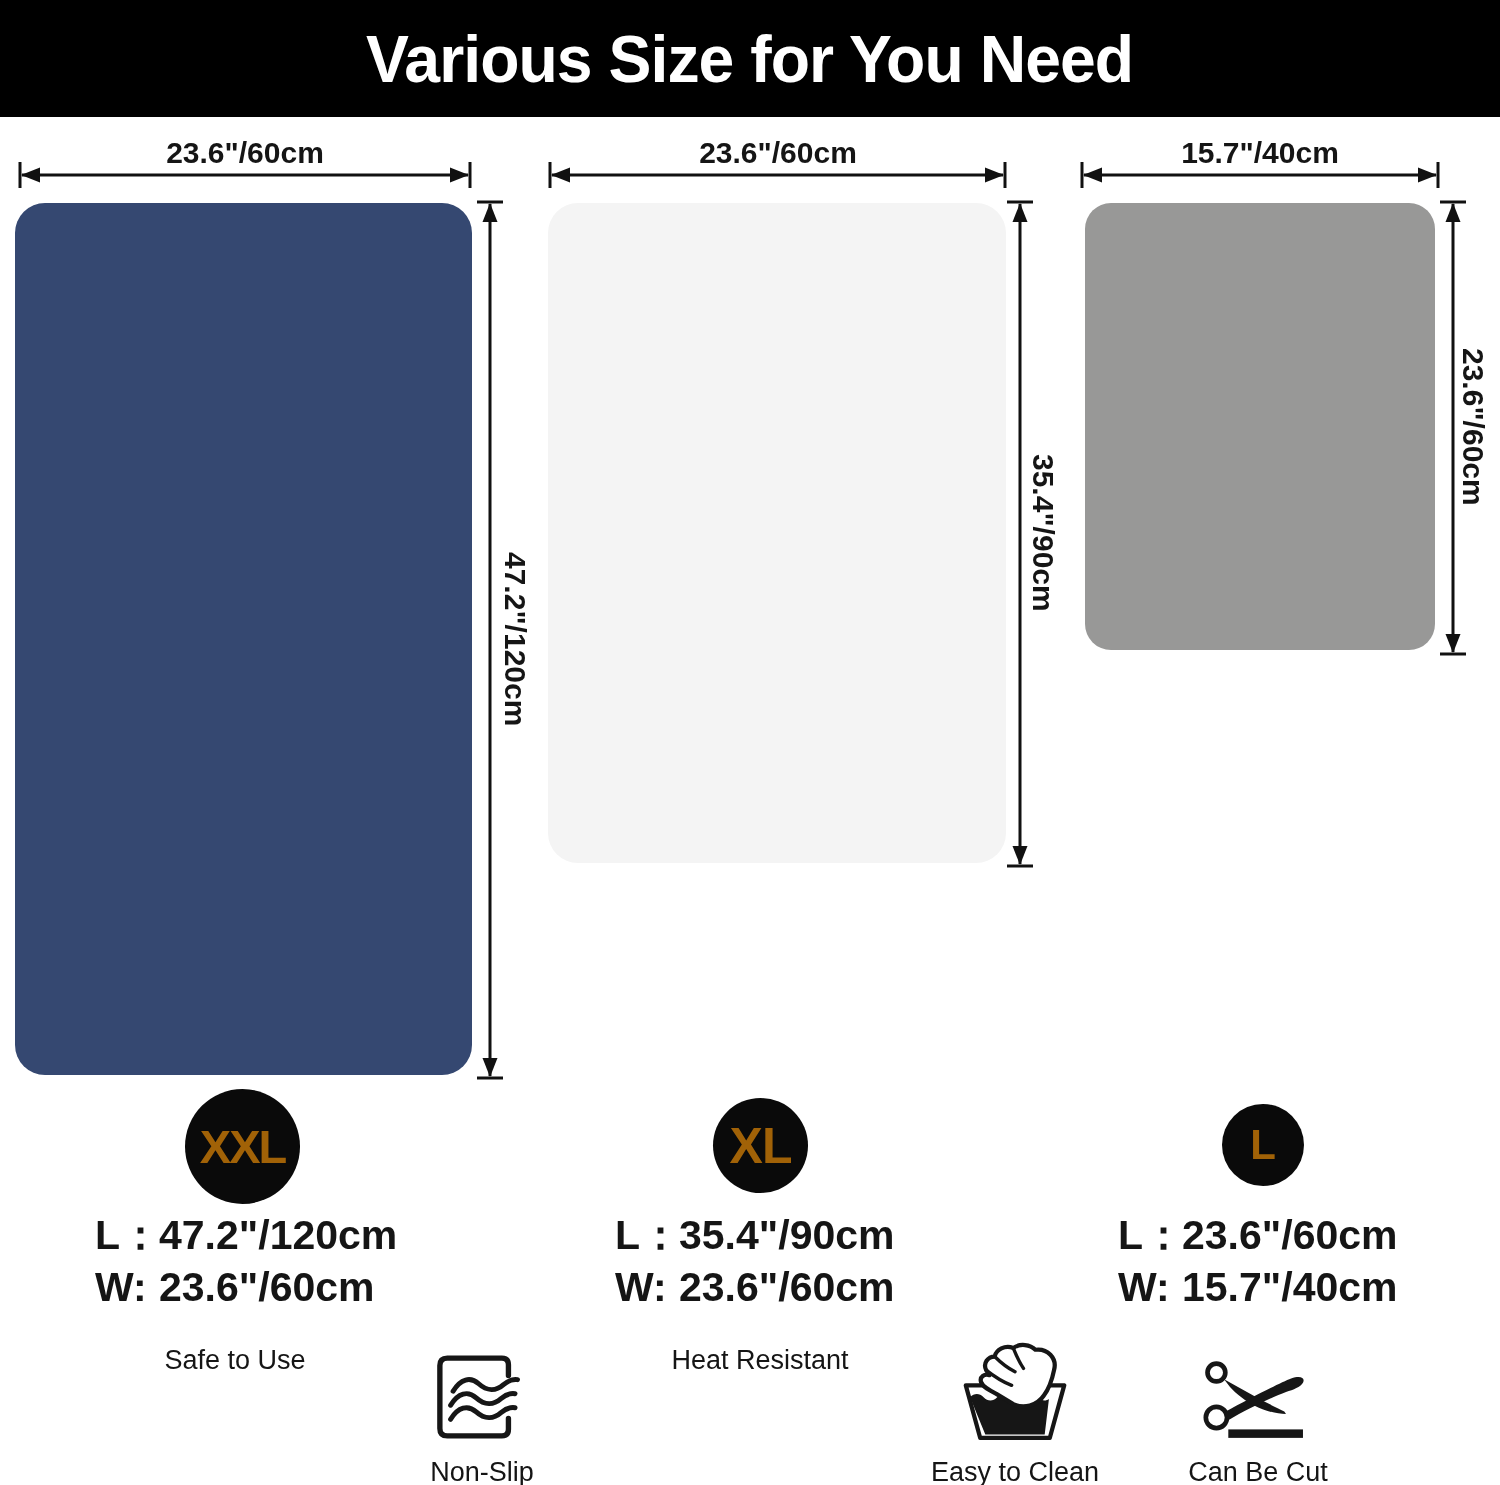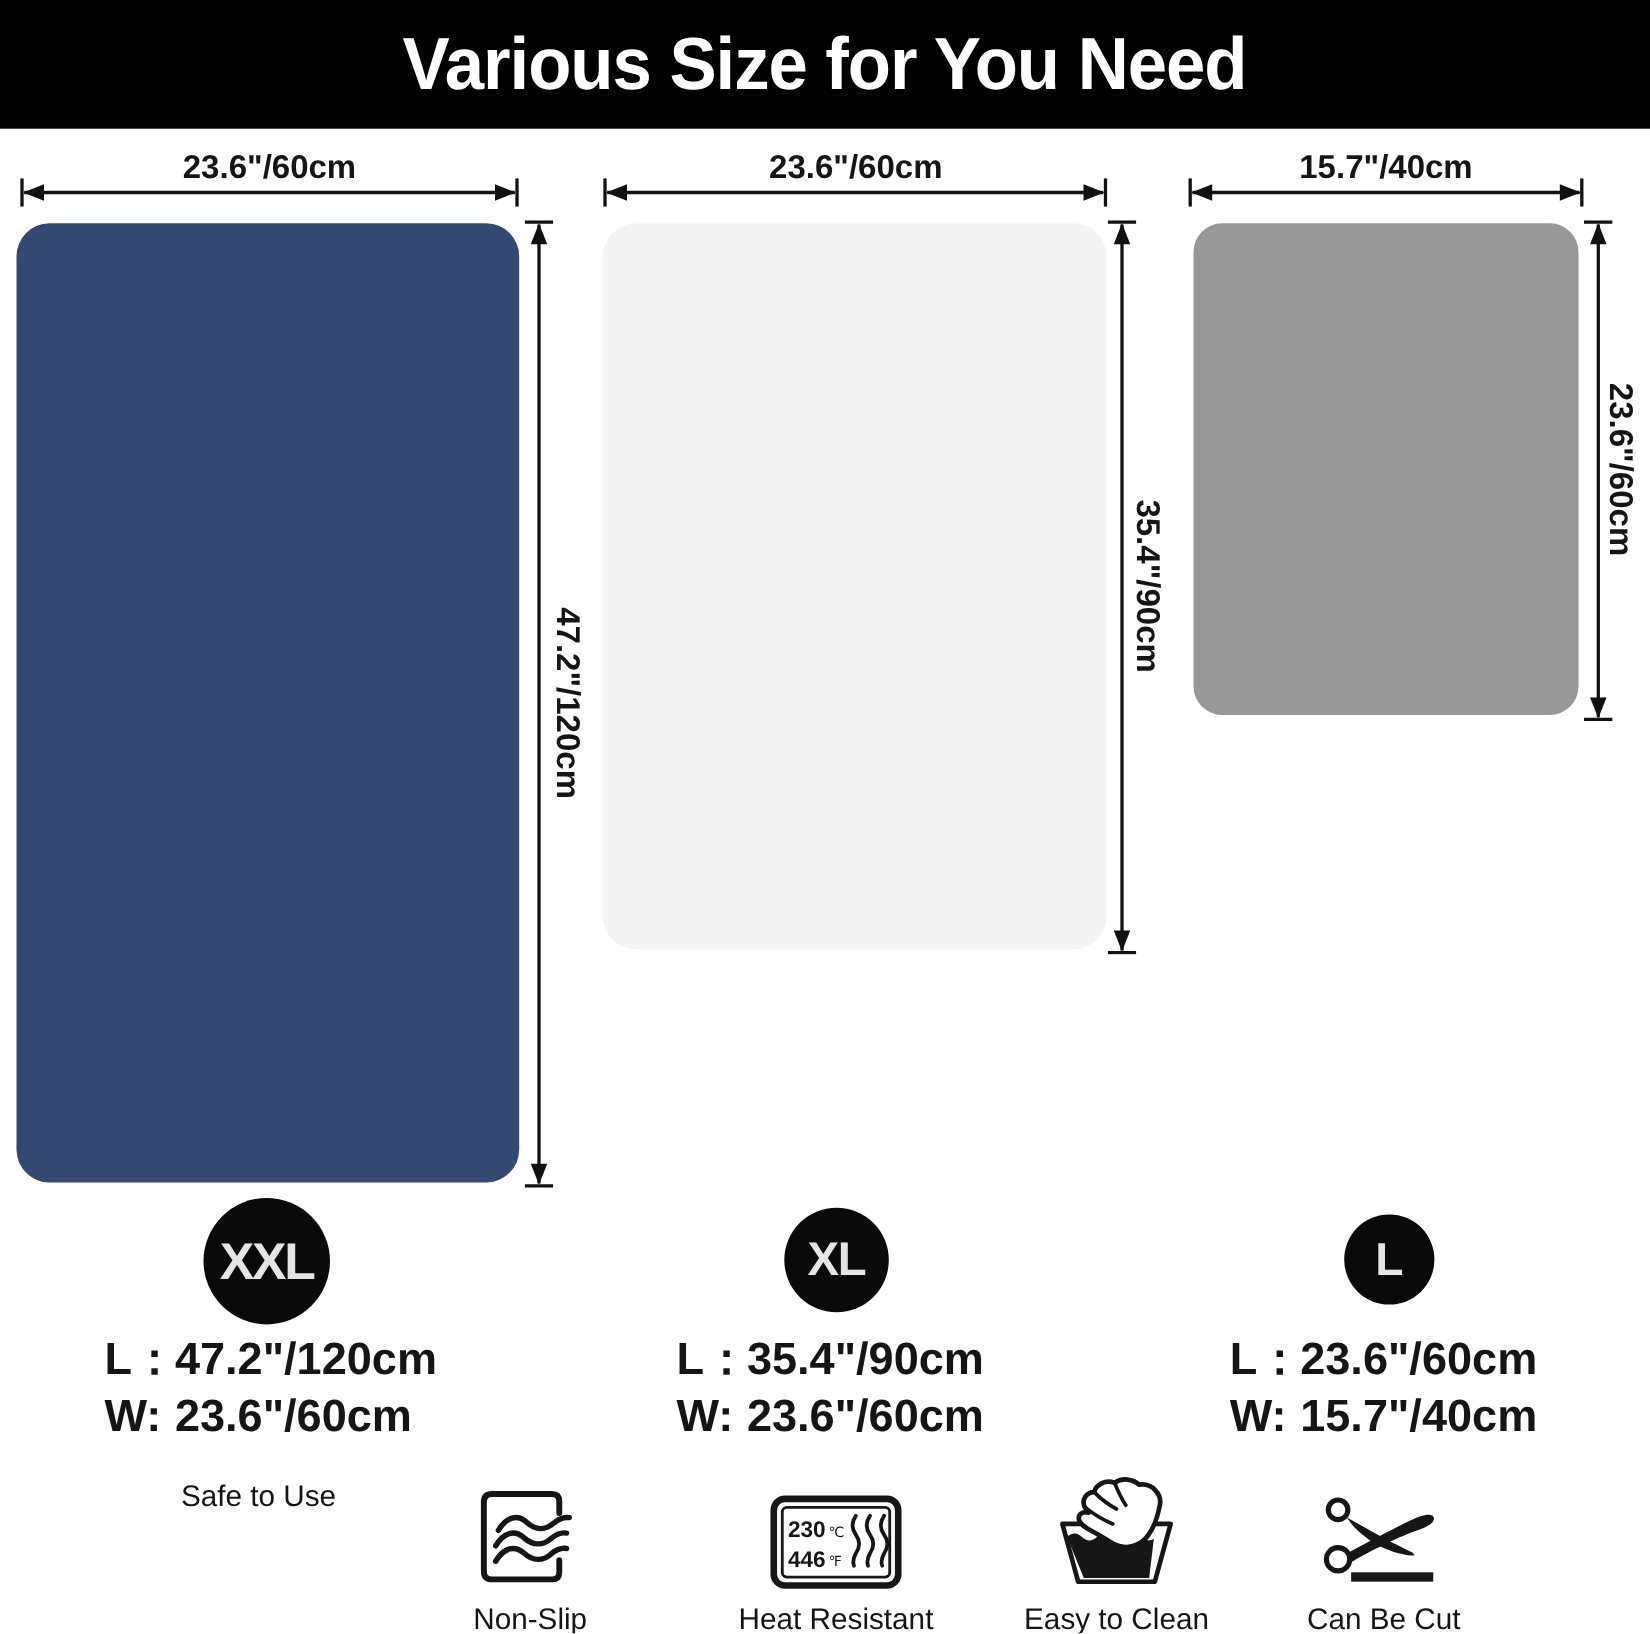--- a/index.html
+++ b/index.html
@@ -20,23 +20,23 @@
   .h-label{position:absolute;text-align:center;font-weight:bold;font-size:30px;white-space:nowrap;}
   #hlabel-xxl{left:20px;top:136px;width:450px;}
   #hlabel-xl{left:550px;top:136px;width:456px;}
   #hlabel-l{left:1082px;top:136px;width:356px;}
   .v-label{position:absolute;writing-mode:vertical-rl;text-align:center;font-weight:bold;font-size:30px;white-space:nowrap;}
   #vlabel-xxl{left:498px;top:203px;height:872px;}
   #vlabel-xl{left:1026px;top:203px;height:660px;}
   #vlabel-l{left:1456px;top:203px;height:447px;}
   .dim{position:absolute;}
   
-  .badge{position:absolute;border-radius:50%;color:#e5e5e5;display:flex;align-items:center;justify-content:center;font-weight:bold;}
+  .badge{position:absolute;border-radius:50%;color:#a16207;display:flex;align-items:center;justify-content:center;font-weight:bold;}
   #badge-xxl{left:185px;top:1089px;width:115px;height:115px;font-size:47px;letter-spacing:-2px;}
-  #badge-xl{left:713px;top:1098px;width:95px;height:95px;font-size:43px;letter-spacing:-1px;}
+  #badge-xl{left:713px;top:1098px;width:95px;height:95px;font-size:50px;letter-spacing:-1px;}
   #badge-l{left:1222px;top:1104px;width:82px;height:82px;font-size:42px;}
   
   .specs{position:absolute;font-weight:bold;font-size:41px;line-height:52px;white-space:nowrap;}
   #specs-xxl{left:95px;top:1209px;}
   #specs-xl{left:615px;top:1209px;}
   #specs-l{left:1118px;top:1209px;}
   .spec-label{display:inline-block;width:64px;}
   
   .feature{position:absolute;top:1333px;width:220px;display:flex;flex-direction:column;align-items:center;}
   #feature-0{left:125px;} #feature-1{left:372px;} #feature-2{left:650px;} #feature-3{left:905px;} #feature-4{left:1148px;}
@@ -140,33 +140,20 @@
         <path d="M101,30 V17 q0,-8 -8,-8 H27 q-9,0 -9,9 v76 q0,9 9,9 h66 q8,0 8,-8 V82" class="icon-stroke" stroke-width="6.5"></path>
         <path d="M34,49 c9,-15 21,-18 31,-9 c10,9 21,9 30,1 c6,-5 11,-7 17,-6" class="icon-stroke" stroke-width="6"></path>
         <path d="M31,66 c9,-15 21,-18 31,-9 c10,9 21,9 30,1 c6,-5 11,-7 17,-6" class="icon-stroke" stroke-width="6"></path>
         <path d="M31,83 c9,-15 21,-18 31,-9 c10,9 21,9 30,1 c6,-5 11,-7 17,-6" class="icon-stroke" stroke-width="6"></path>
       </svg>
     </div>
     <div class="feature-label">Non-Slip</div>
   </div>
 
   <div class="feature" id="feature-2">
-    <div class="icon-box">
-      <svg width="120" height="86" viewBox="0 0 140 100">
-        <rect x="4" y="4" width="132" height="92" rx="12" class="icon-stroke" stroke-width="7"></rect>
-        <rect x="13" y="13" width="114" height="74" rx="5" class="icon-stroke" stroke-width="3"></rect>
-        <text x="19" y="45" font-size="24" font-weight="600" fill="#161616">230</text>
-        <text x="62" y="44" font-size="15" fill="#161616">℃</text>
-        <text x="19" y="76" font-size="24" font-weight="600" fill="#161616">446</text>
-        <text x="62" y="75" font-size="15" fill="#161616">℉</text>
-        <path d="M91,22 q-7,10 0,20 q7,10 0,20 q-4,7 -2,13" class="icon-stroke" stroke-width="4"></path>
-        <path d="M106,22 q-7,10 0,20 q7,10 0,20 q-4,7 -2,13" class="icon-stroke" stroke-width="4"></path>
-        <path d="M121,22 q-7,10 0,20 q7,10 0,20 q-4,7 -2,13" class="icon-stroke" stroke-width="4"></path>
-      </svg>
-    </div>
     <div class="feature-label">Heat Resistant</div>
   </div>
 
   <div class="feature" id="feature-3">
     <div class="icon-box">
       <svg width="112" height="104" viewBox="0 0 132 122">
         <path d="M30,52 H8 L25,114 H107 L124,52 H102" class="icon-stroke" stroke-width="5"></path>
         <path d="M13,66 c5,-5 11,-5 16,0 c5,5 11,5 16,0 c5,-5 11,-5 16,0 c5,5 11,5 16,0 c5,-5 11,-5 16,0 c4,4 9,5 13,2 L101,110 H31 Z" fill="#161616"></path>
         <path d="M112,34 C116,20 104,8 90,10 C84,4 72,2 64,8 C54,4 44,10 42,18 C34,18 28,26 32,34 L36,40 C30,38 24,42 26,48 C28,54 36,58 44,62 L64,74 C76,80 92,76 100,64 C106,56 110,44 112,34 Z" fill="#ffffff" stroke="#161616" stroke-width="5" stroke-linejoin="round"></path>
         <path d="M42,18 C50,26 58,32 66,36 M32,34 C42,42 52,48 62,52 M64,8 C68,18 72,26 76,32" class="icon-stroke" stroke-width="4"></path>

